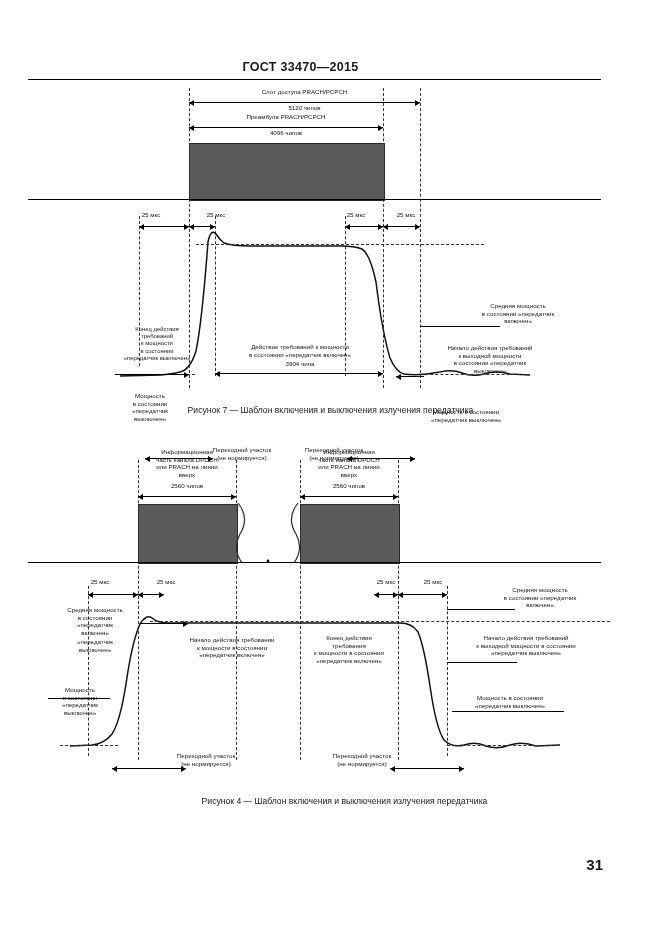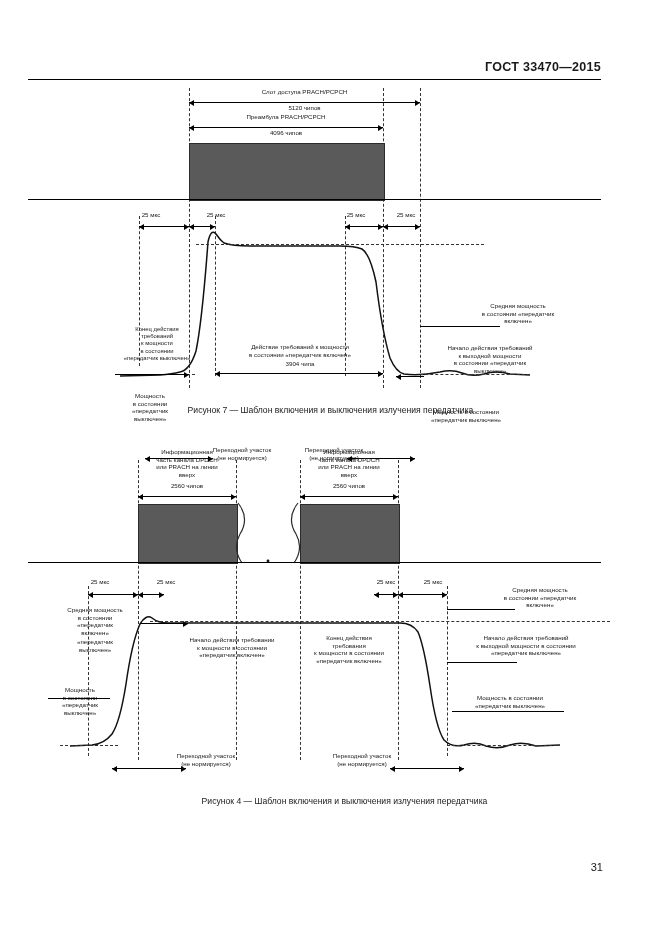--- a/index.html
+++ b/index.html
@@ -9,21 +9,21 @@
     font-family:"Liberation Sans", sans-serif;
     color:#1a1a1a;
     position:relative;
     overflow:hidden;
   }
   .page{position:absolute;inset:0;}
 
   
   .doc-header{
     position:absolute;left:0;top:60px;width:601px;
-    text-align:right;
+    text-align:center;
     font-size:12.5px;font-weight:bold;letter-spacing:.3px;
   }
   .header-rule{
     position:absolute;left:28px;top:79px;width:573px;height:1px;background:#000;
   }
 
   
   .fig{position:absolute;}
   .lbl{
     position:absolute;
@@ -49,21 +49,21 @@
   .arr.both:after{right:0;border-left:5px solid #000;}
   .arr.left:before{left:0;border-right:5px solid #000;}
   .arr.right:after{right:0;border-left:5px solid #000;}
 
   .caption{
     position:absolute;width:661px;text-align:center;
     font-size:8.6px;line-height:12.5px;
   }
   .pageno{
     position:absolute;right:58px;bottom:62px;
-    font-size:11px;font-weight:normal;
+    font-size:15px;font-weight:bold;
   }
   svg{overflow:visible;}
 </style>
 </head>
 <body>
 
 <div class="page">
 
   <div class="doc-header">ГОСТ 33470—2015</div>
   <div class="header-rule"></div>

